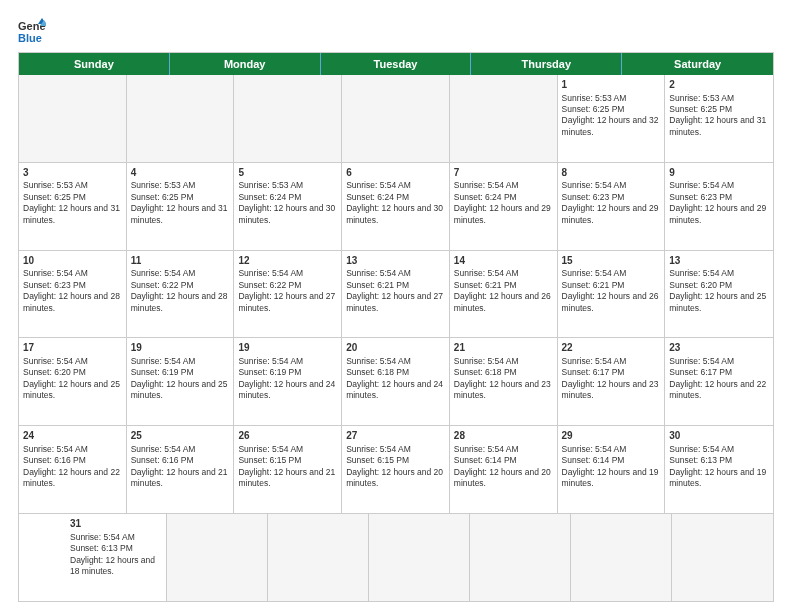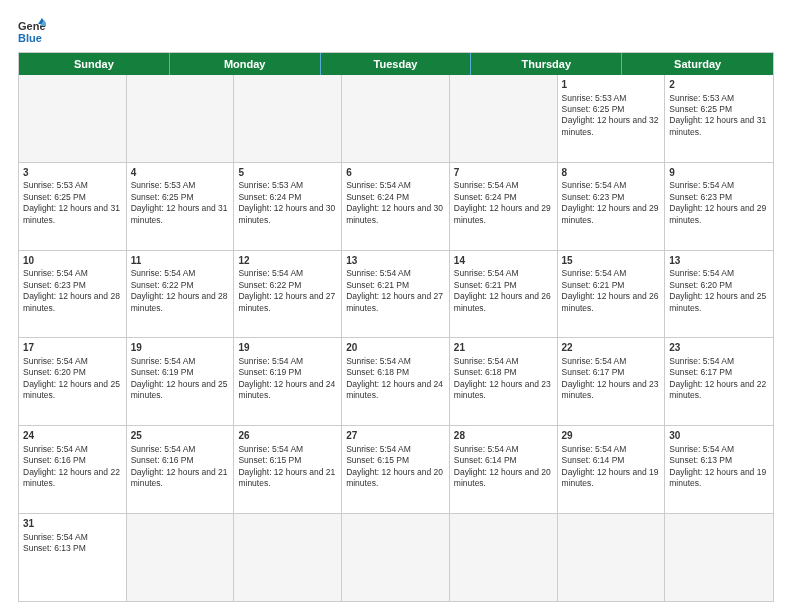--- a/index.html
+++ b/index.html
@@ -70,21 +70,21 @@
       flex: 1;
       display: flex;
       flex-direction: column;
     }
     .cal-row {
       display: grid;
       grid-template-columns: repeat(7, 1fr);
       flex: 1;
       border-bottom: 1px solid #ccc;
     }
-    .cal-row:last-child { border-bottom: none; }
+    .cal-row:last-child { border-bottom: none; margin-left: 47px; }
     .cal-cell {
       border-right: 1px solid #ccc;
       padding: 3px 4px;
       font-size: 8.5px;
       color: #333;
       vertical-align: top;
       background: #fff;
       line-height: 1.35;
     }
     .cal-cell:last-child { border-right: none; }
@@ -173,21 +173,21 @@
         <div class="cal-row">
           <div class="cal-cell"><span class="day-num">24</span><span>Sunrise: 5:54 AM</span><br><span>Sunset: 6:16 PM</span><br><span>Daylight: 12 hours and 22 minutes.</span></div>
           <div class="cal-cell"><span class="day-num">25</span><span>Sunrise: 5:54 AM</span><br><span>Sunset: 6:16 PM</span><br><span>Daylight: 12 hours and 21 minutes.</span></div>
           <div class="cal-cell"><span class="day-num">26</span><span>Sunrise: 5:54 AM</span><br><span>Sunset: 6:15 PM</span><br><span>Daylight: 12 hours and 21 minutes.</span></div>
           <div class="cal-cell"><span class="day-num">27</span><span>Sunrise: 5:54 AM</span><br><span>Sunset: 6:15 PM</span><br><span>Daylight: 12 hours and 20 minutes.</span></div>
           <div class="cal-cell"><span class="day-num">28</span><span>Sunrise: 5:54 AM</span><br><span>Sunset: 6:14 PM</span><br><span>Daylight: 12 hours and 20 minutes.</span></div>
           <div class="cal-cell"><span class="day-num">29</span><span>Sunrise: 5:54 AM</span><br><span>Sunset: 6:14 PM</span><br><span>Daylight: 12 hours and 19 minutes.</span></div>
           <div class="cal-cell"><span class="day-num">30</span><span>Sunrise: 5:54 AM</span><br><span>Sunset: 6:13 PM</span><br><span>Daylight: 12 hours and 19 minutes.</span></div>
         </div>
         <div class="cal-row last-row">
-          <div class="cal-cell has-data"><span class="day-num">31</span><span>Sunrise: 5:54 AM</span><br><span>Sunset: 6:13 PM</span><br></div>
+          <div class="cal-cell has-data"><span class="day-num">31</span><span>Sunrise: 5:54 AM</span><br><span>Sunset: 6:13 PM</span><br><span>Daylight: 12 hours and 18 minutes.</span></div>
           <div class="cal-cell empty"></div>
           <div class="cal-cell empty"></div>
           <div class="cal-cell empty"></div>
           <div class="cal-cell empty"></div>
           <div class="cal-cell empty"></div>
           <div class="cal-cell empty"></div>
         </div>
       </div>
   </div>
 </div>

